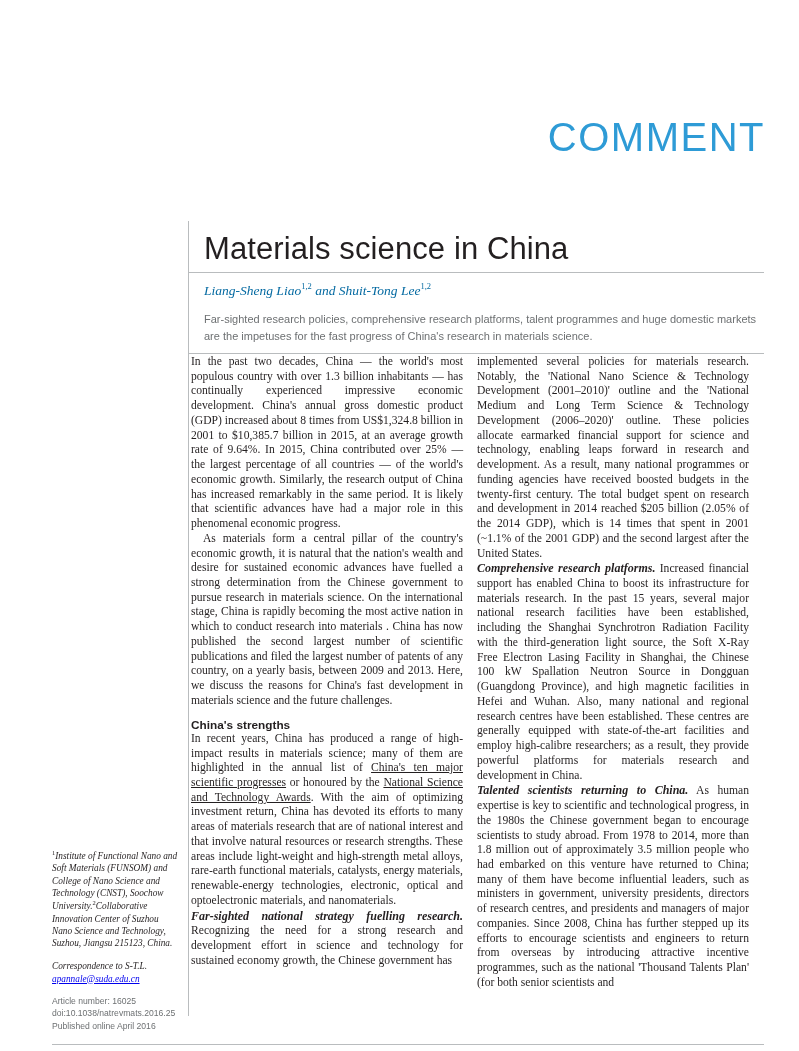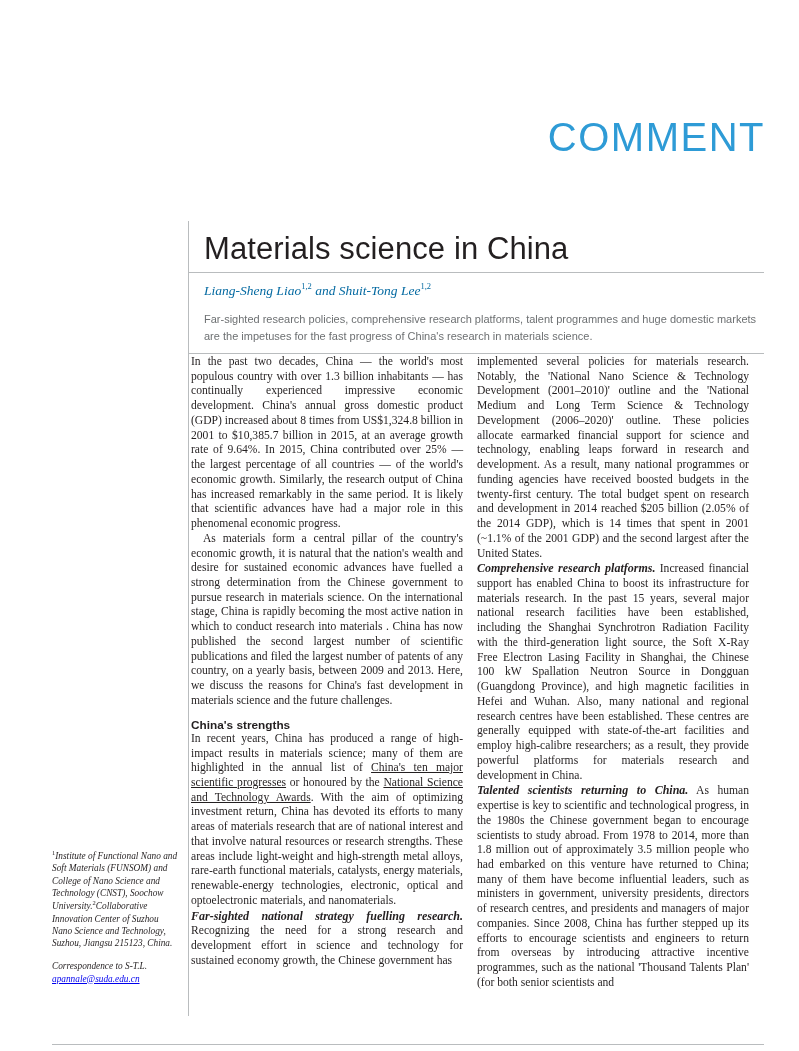--- a/index.html
+++ b/index.html
@@ -248,20 +248,25 @@
   </div>
 
   <div class="margin-notes">
     <div class="blk"><sup>1</sup><span>Institute of Functional Nano and Soft Materials (FUNSOM) and College of Nano Science and Technology (CNST), Soochow University.</span><sup>2</sup><span>Collaborative Innovation Center of Suzhou Nano Science and Technology, Suzhou, Jiangsu 215123, China.</span></div>
     <div class="blk">
       <div>Correspondence to S-T.L.</div>
       <a class="email" href="#">apannale@suda.edu.cn</a>
     </div>
   </div>
 
+  <div class="margin-meta">
+    <div>Article number: 16025</div>
+    <div>doi:10.1038/natrevmats.2016.25</div>
+    <div>Published online April 2016</div>
+  </div>
 
   <div class="footer-rule"></div>
   <div class="footer-left">
     <span>NATURE REVIEWS</span>
     <span class="accent">MATERIALS</span>
   </div>
   <div class="footer-right">
     <span>VOLUME 1 | APRIL 2016 |</span>
     <span class="pageno">1</span>
   </div>

